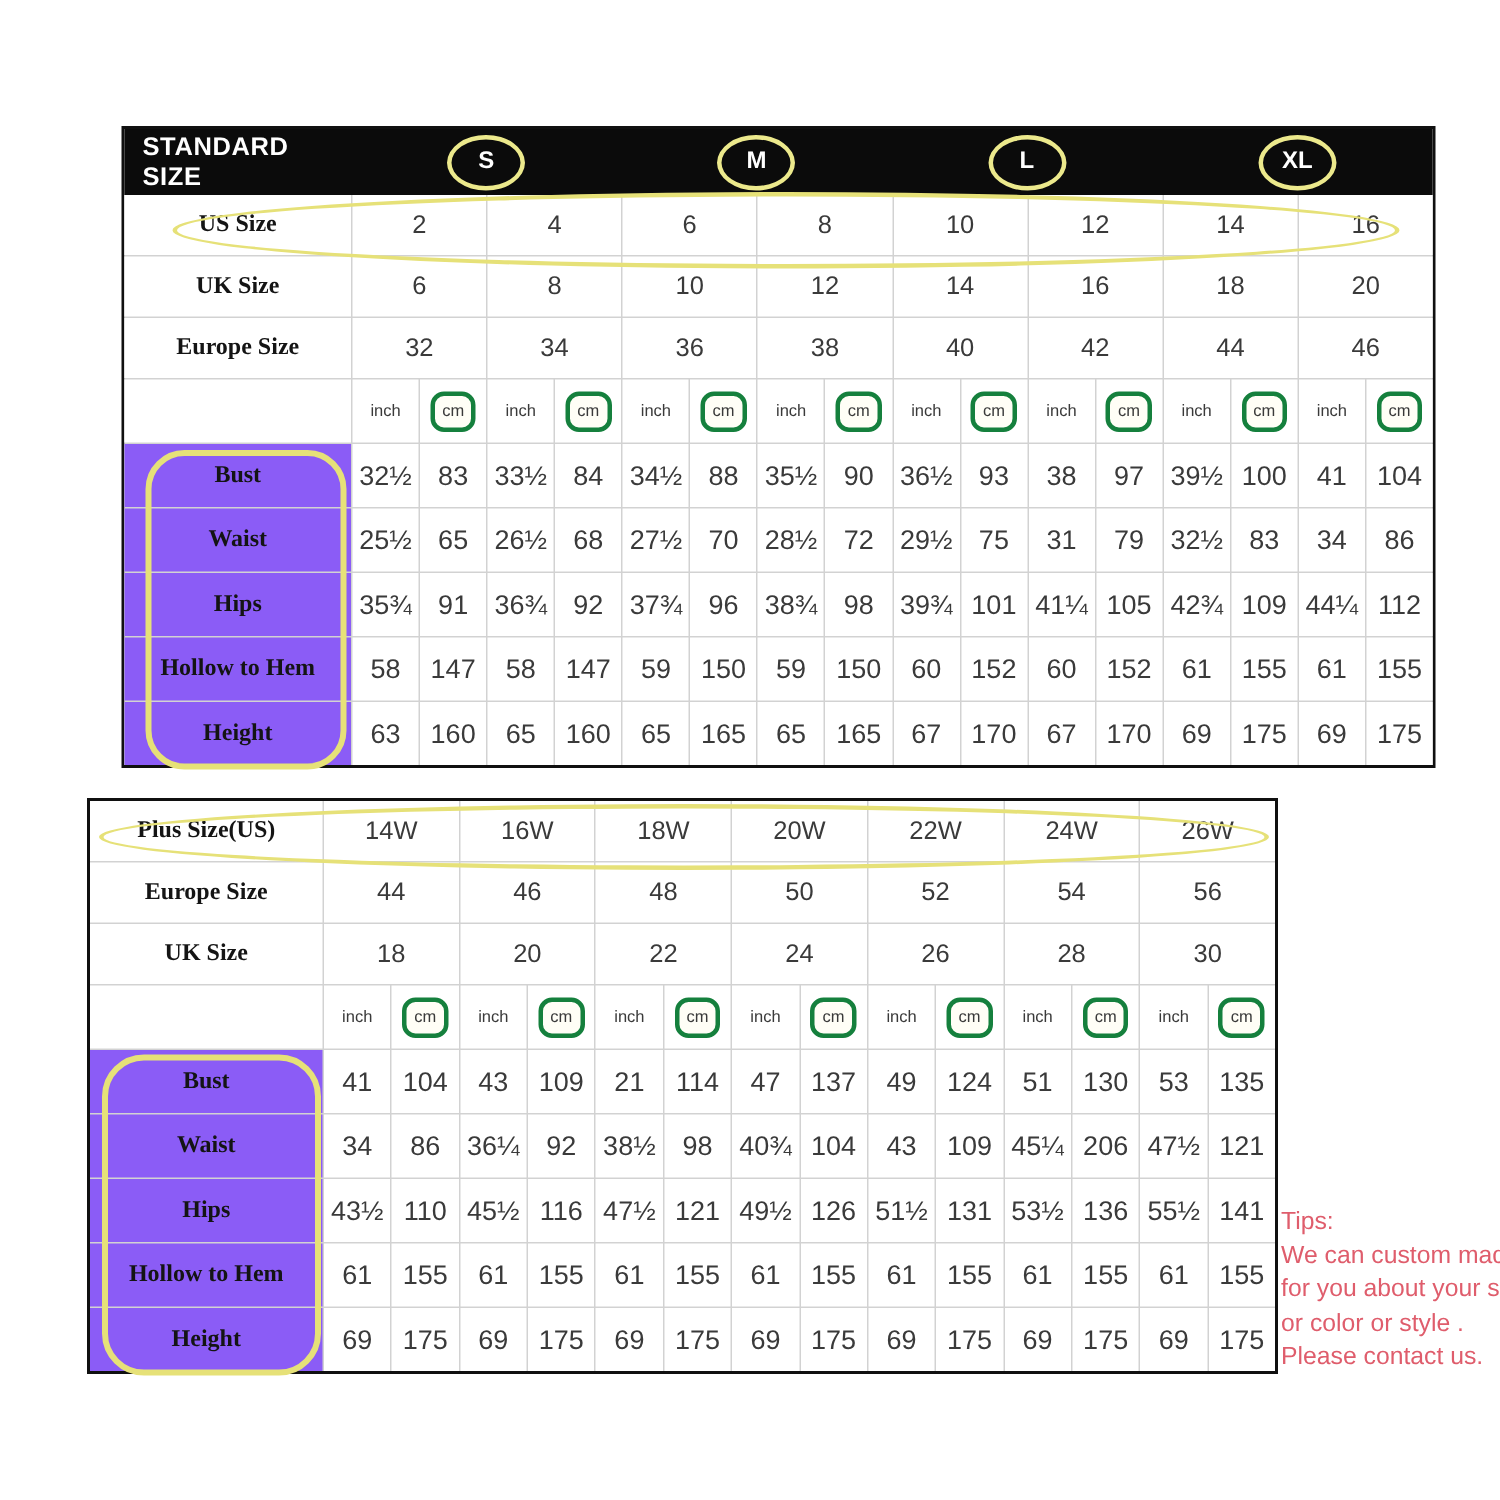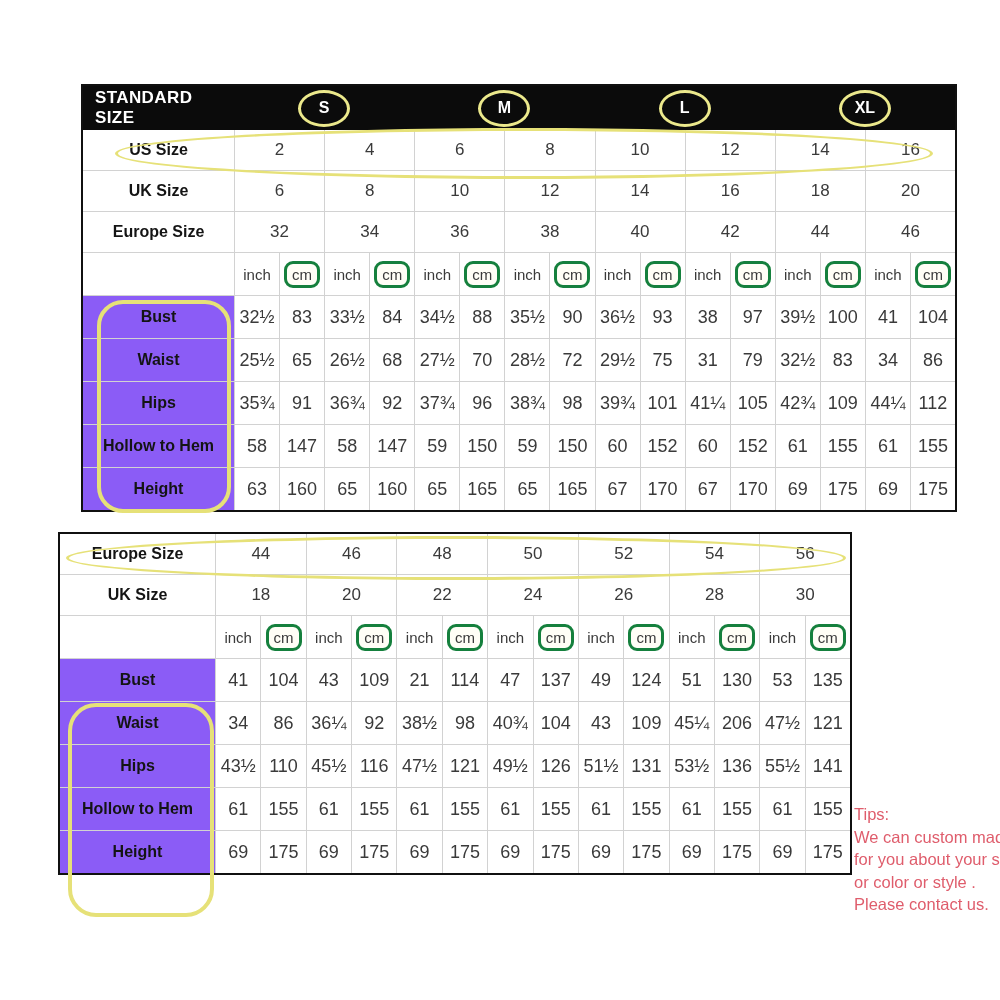--- a/index.html
+++ b/index.html
@@ -19,25 +19,25 @@
   .row{display:grid;gap:1px;background:#d2d2d2;}
   .r40{height:40px;}
   .r42{height:42px;}
 
   .cols-s1{grid-template-columns:151px repeat(8,1fr);}
   .cols-u1,.cols-m1{grid-template-columns:151px repeat(16,1fr);}
   .cols-s2{grid-template-columns:155px repeat(7,1fr);}
   .cols-u2,.cols-m2{grid-template-columns:155px repeat(14,1fr);}
 
   .cell{background:#ffffff;display:flex;align-items:center;justify-content:center;overflow:hidden;}
-  .lbl{font-weight:700;color:#141414;font-size:16px;}
+  .lbl{font-weight:700;color:#141414;font-size:16px;font-family:Liberation Serif, serif;}
   .gray{background:#8b5cf6;}
   .num{color:#3a3a3a;font-size:17px;}
   .meas-num{font-size:18px;}
-  .unit{color:#3a3a3a;font-size:15px;}
+  .unit{color:#3a3a3a;font-size:11px;}
 
   
   #t1-header{display:grid;grid-template-columns:151px repeat(4,1fr);background:#0b0b0b;height:44px;align-items:center;}
   #t1-title{color:#ffffff;font-weight:700;font-size:17px;letter-spacing:.4px;padding-left:12px;}
   .size-group{display:flex;justify-content:center;align-items:center;}
   .size-circ{min-width:40px;height:31px;padding:0 3px;border:3px solid #ece98c;border-radius:50%;
     display:flex;align-items:center;justify-content:center;color:#ffffff;font-weight:700;font-size:16px;}
 
   
   .ov{position:absolute;border:3px solid #e6e178;pointer-events:none;z-index:5;}
@@ -238,20 +238,30 @@
           <div class="cell num meas-num">175</div>
         </div>
       </div>
     <div class="ov" id="ov-us"></div>
     <div class="ov" id="ov-lbl1"></div>
   </div>
 
   <div id="table2" class="tbl">
     <div class="tbody" id="t2-body">
         <div class="row r40 cols-s2">
+          <div class="cell lbl">Plus Size(US)</div>
+          <div class="cell num">14W</div>
+          <div class="cell num">16W</div>
+          <div class="cell num">18W</div>
+          <div class="cell num">20W</div>
+          <div class="cell num">22W</div>
+          <div class="cell num">24W</div>
+          <div class="cell num">26W</div>
+        </div>
+        <div class="row r40 cols-s2">
           <div class="cell lbl">Europe Size</div>
           <div class="cell num">44</div>
           <div class="cell num">46</div>
           <div class="cell num">48</div>
           <div class="cell num">50</div>
           <div class="cell num">52</div>
           <div class="cell num">54</div>
           <div class="cell num">56</div>
         </div>
         <div class="row r40 cols-s2">

